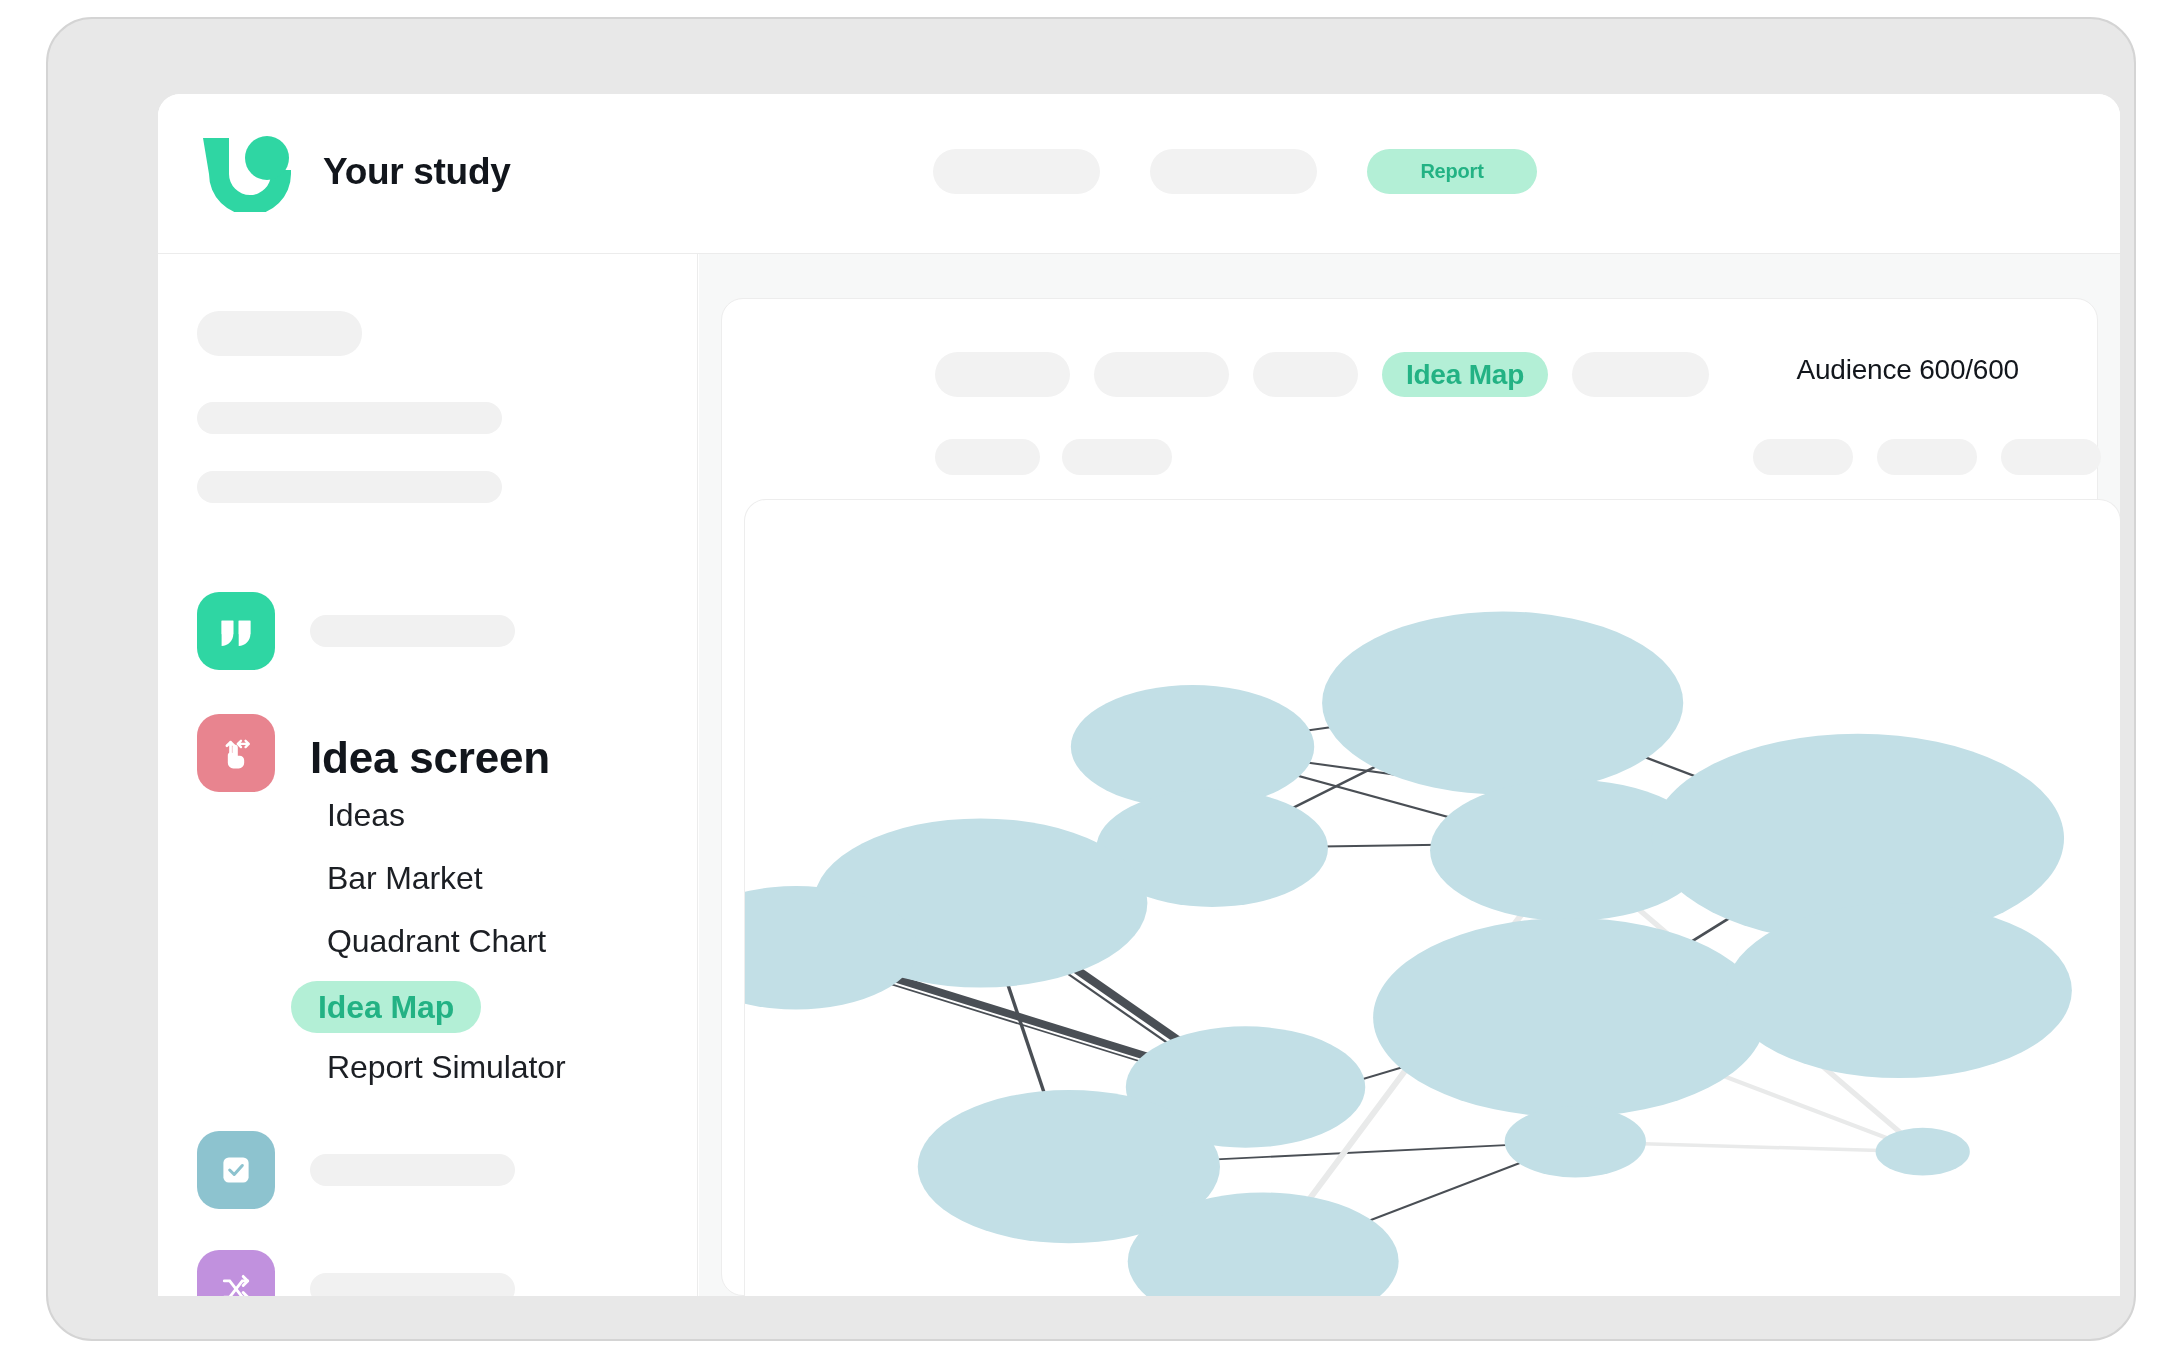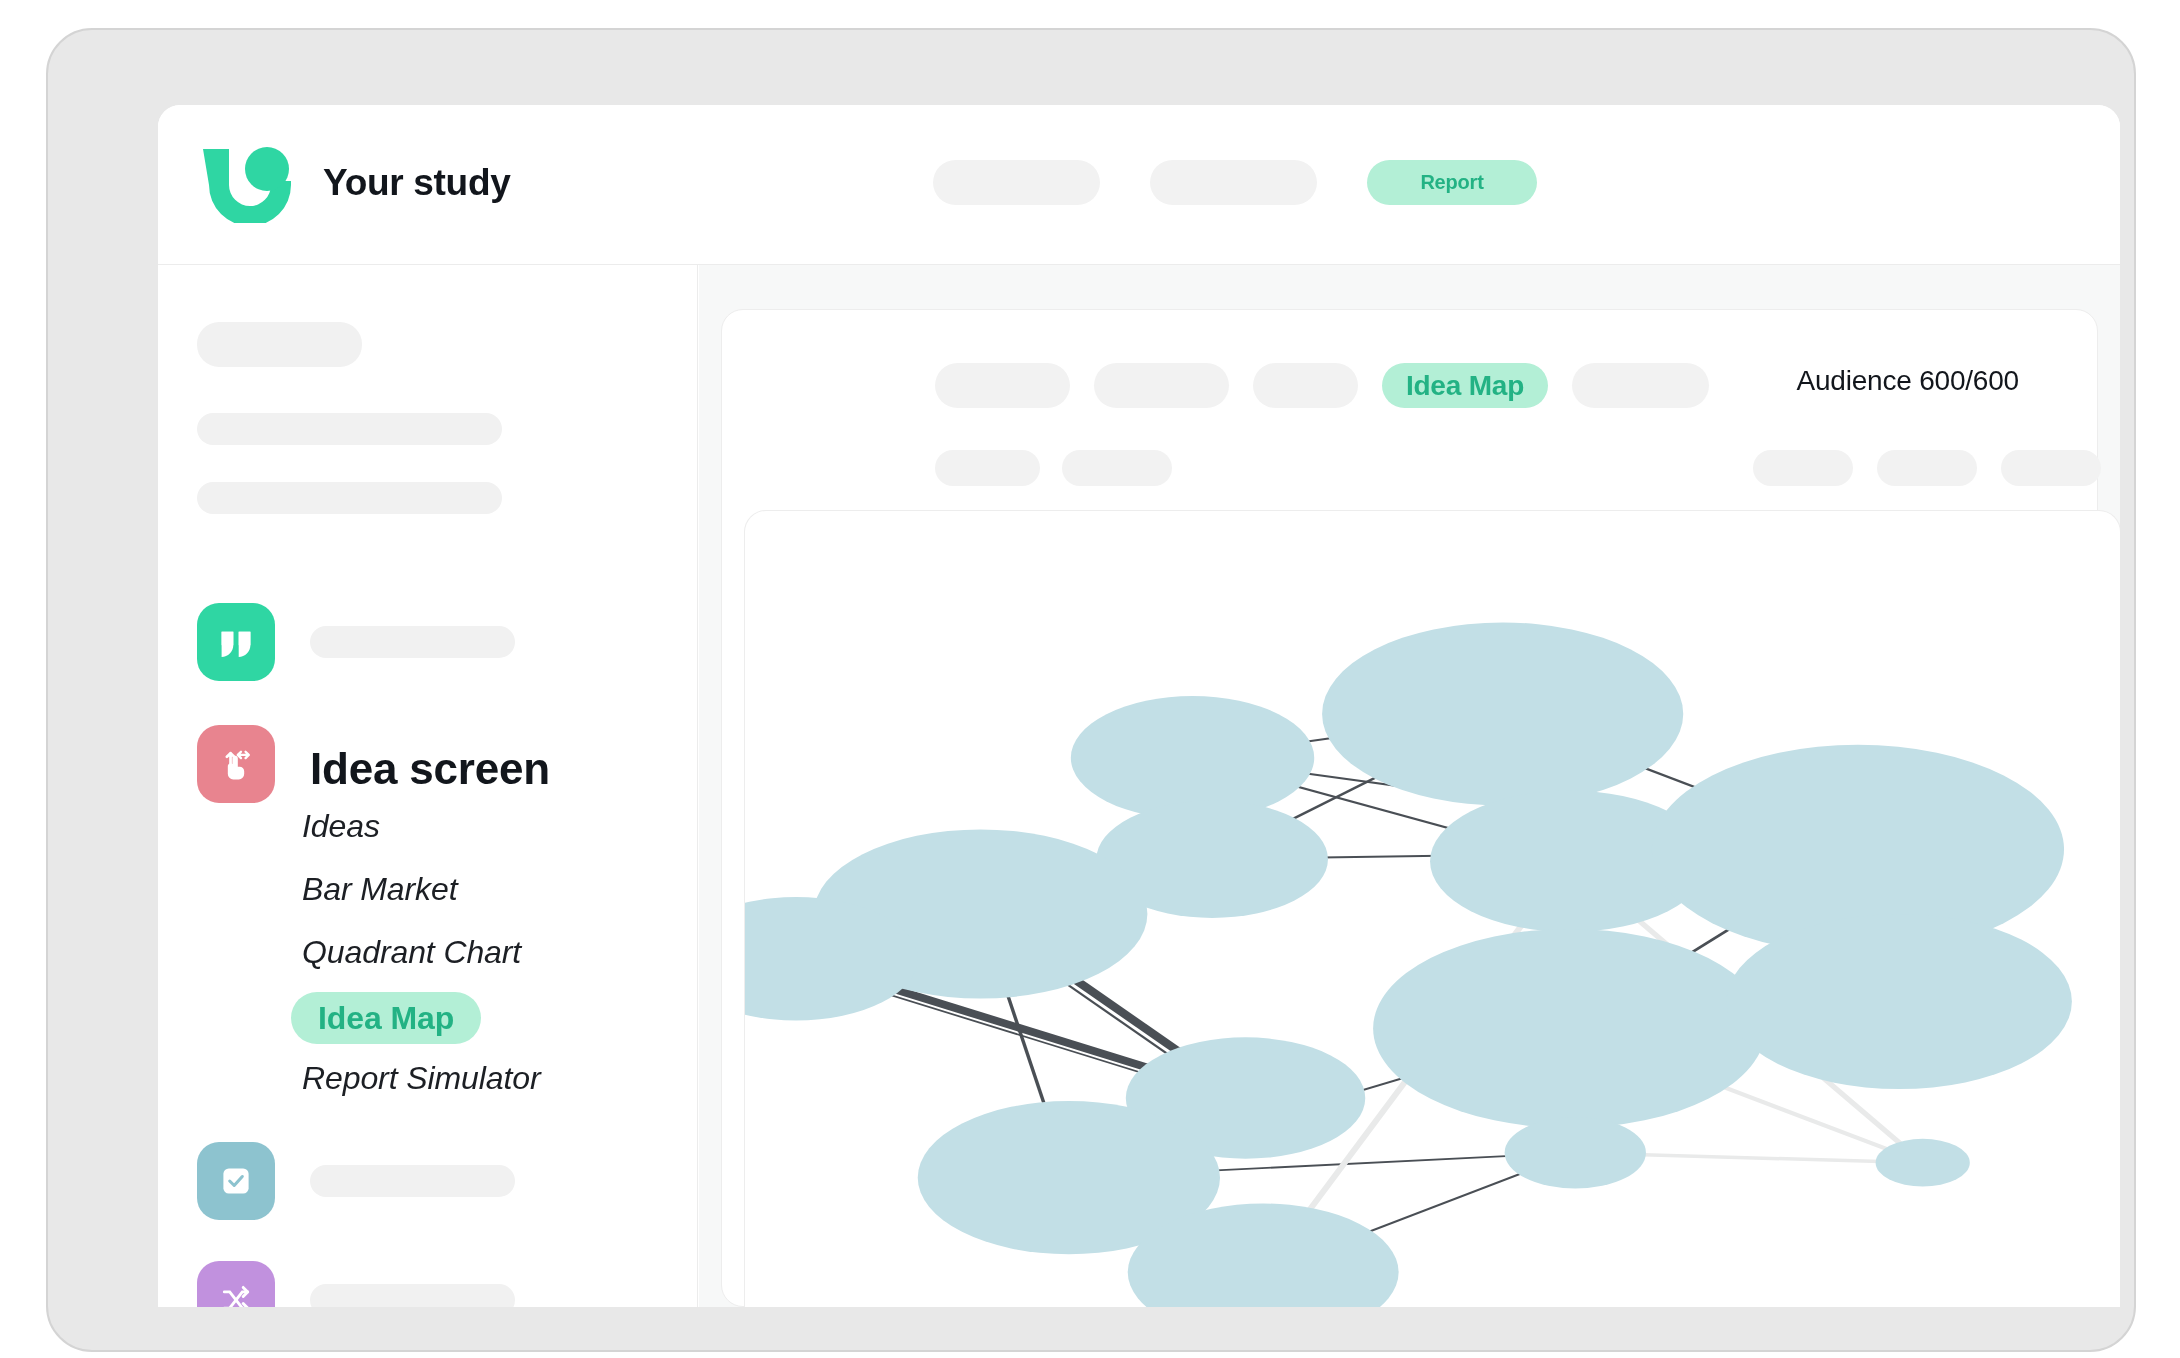--- a/index.html
+++ b/index.html
@@ -11,21 +11,20 @@
   }
 
   
   #device-frame {
     position: absolute;
     left: 46px; top: 17px;
     width: 2090px; height: 1324px;
     background: #e8e8e8;
     border: 2px solid #d4d4d4;
     border-radius: 46px;
-    margin-top: 11px;
   }
 
   
   #app-window {
     position: absolute;
     left: 110px; top: 75px;
     width: 1962px; height: 1202px;
     background: #ffffff;
     border-radius: 22px 22px 0 0;
     overflow: hidden;
@@ -97,23 +96,23 @@
   #sk-check     { top: 900px; }
   #icon-shuffle { top: 996px; background: #c191de; }
   #sk-shuffle   { top: 1019px; }
 
   #nav-idea-label {
     position: absolute; left: 152px; top: 479px;
     font-size: 44px; font-weight: bold; color: #12161c;
     letter-spacing: -0.2px;
   }
   .nav-sub {
-    position: absolute; left: 144px;
+    position: absolute; left: 169px;
     font-size: 32px; color: #1c1f24;
-    letter-spacing: -0.1px; white-space: nowrap; font-style: italic;
+    letter-spacing: -0.1px; white-space: nowrap;
   }
   #nav-sub-0 { top: 543px; }
   #nav-sub-1 { top: 606px; }
   #nav-sub-2 { top: 669px; }
   #nav-sub-4 { top: 795px; }
   #nav-sub-3-pill {
     position: absolute; left: 133px; top: 727px;
     height: 52px; padding: 0 27px;
     border-radius: 26px;
     background: #b3efd6;

